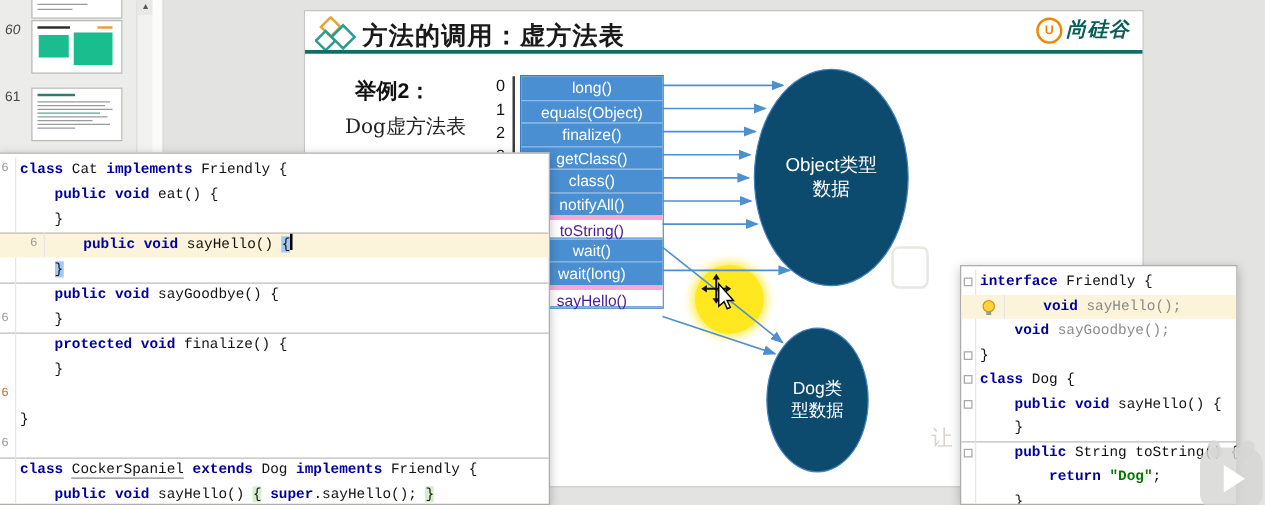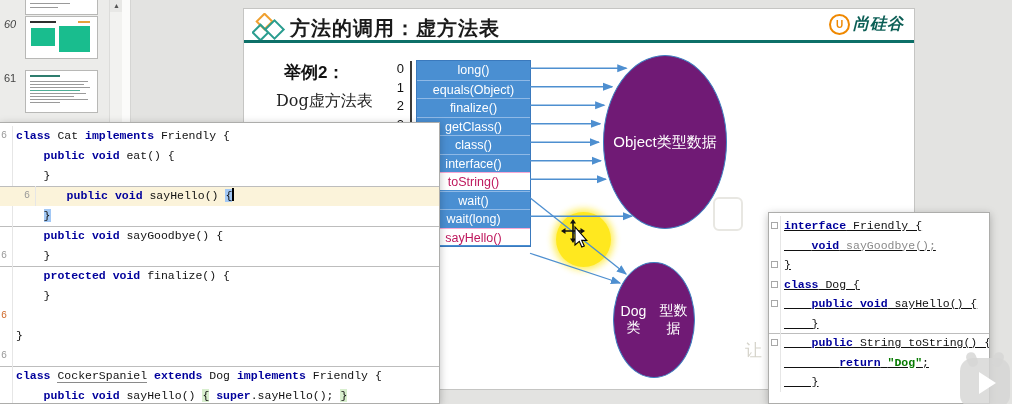--- a/index.html
+++ b/index.html
@@ -27,44 +27,44 @@
   .example{position:absolute;left:40px;top:52px;font-size:17px;font-weight:bold;color:#111;}
   .subtitle{position:absolute;left:32px;top:82px;font-size:16px;color:#222;font-family:"DejaVu Serif",serif;}
 
   
   .vt-nums{position:absolute;left:132px;top:51px;width:28px;}
   .vt-num{height:18.5px;line-height:18.5px;text-align:right;font-size:13px;color:#111;}
   .vt-bar{position:absolute;left:166px;top:52px;width:2px;height:202px;background:#3c3c3c;}
   .vt-cells{position:absolute;left:172px;top:51px;width:113px;border:1px solid #3a79bd;}
   .vt-cell{height:18.5px;line-height:18.5px;text-align:center;font-size:12.5px;background:#4a8fd2;color:#fff;border-top:1px solid #8fb9e6;box-sizing:border-box;}
   .vt-cell:first-child{border-top:none;}
-  .vt-cell.own{background:#fff;color:#be185d;border-top:1px solid #f9a8d4;border-bottom:1px solid #4a8fd2;}
-
-  
-  .ellipse{position:absolute;border-radius:50%;background:#701a75;border:1px solid #3e7fc0;color:#fff;
-           display:flex;align-items:center;justify-content:center;text-align:center;}
+  .vt-cell.own{background:#fff;color:#4c1d95;border-top:4px solid #f9a8d4;border-bottom:1px solid #4a8fd2;}
+
+  
+  .ellipse{position:absolute;border-radius:50%;background:#0c4a6e;border:1px solid #3e7fc0;color:#fff;
+           display:flex;flex-direction:column;align-items:center;justify-content:center;text-align:center;}
   .ellipse-object{left:359px;top:46px;width:122px;height:172px;font-size:15px;}
   .ellipse-dog{left:369px;top:253px;width:80px;height:114px;font-size:14px;}
 
   .watermark{position:absolute;left:501px;top:330px;font-size:17px;color:#d6d4cb;}
   .watermark-shape{position:absolute;left:469px;top:188px;width:26px;height:30px;border:2px solid #e8e7e2;border-radius:6px;}
 
   
   #arrow-svg{position:absolute;left:0;top:0;width:1012px;height:404px;z-index:4;pointer-events:none;}
   .spotlight{position:absolute;left:556px;top:212px;width:55px;height:55px;border-radius:50%;background:#ffe714;
              box-shadow:0 0 7px 3px rgba(255,231,20,.75);opacity:.95;z-index:3;}
   #cursor-svg{position:absolute;left:560px;top:216px;z-index:6;pointer-events:none;}
 
   
   .code-panel{position:absolute;background:#fff;border:1px solid #adadab;box-shadow:0 2px 8px rgba(0,0,0,.25);
               overflow:hidden;z-index:10;box-sizing:border-box;padding-top:3px;}
   .lc{left:0;top:122px;width:440px;height:282px;border-left:none;}
   .rc{left:768px;top:212px;width:222px;height:192px;}
   .cl{position:relative;height:20px;line-height:20px;white-space:pre;font-family:"Liberation Mono",monospace;font-size:11.5px;color:#111;}
-  .rc .cl{height:19.5px;line-height:19.5px;text-decoration:underline;}
+  .rc .cl{height:19.5px;line-height:19.5px;}
   .cl.hl{background-color:#fbf3da;padding-left:23px;}
   .cl.sep-top{background-image:linear-gradient(#bdbdbd,#bdbdbd);background-size:100% 1px;background-repeat:no-repeat;background-position:0 0;}
   .gut{display:inline-block;width:13px;height:100%;box-sizing:border-box;font-size:10px;color:#9a9a9a;
        border-right:1px solid #e6e6e6;padding-left:1px;vertical-align:top;}
   .rc .gut{width:12px;}
   .gut.orange{color:#d06b2c;}
   .ct{padding-left:3px;}
   .k{color:#00009c;font-weight:bold;}
   .gr{color:#8a8a8a;}
   .str{color:#067a00;font-weight:bold;}
@@ -153,21 +153,21 @@
       <div class="vt-num">9</div>
       <div class="vt-num">10</div>
     </div>
   <div class="vt-bar"></div>
   <div class="vt-cells" id="vt-cells">
       <div class="vt-cell">long()</div>
       <div class="vt-cell">equals(Object)</div>
       <div class="vt-cell">finalize()</div>
       <div class="vt-cell">getClass()</div>
       <div class="vt-cell">class()</div>
-      <div class="vt-cell">interface()</div>
+      <div class="vt-cell">notifyAll()</div>
       <div class="vt-cell own">toString()</div>
       <div class="vt-cell">wait()</div>
       <div class="vt-cell">wait(long)</div>
       <div class="vt-cell own">sayHello()</div>
     </div>
 
   <div class="ellipse ellipse-object">
     <span>Object类型</span>
     <span>数据</span>
   </div>
@@ -218,20 +218,21 @@
     <div class="cl sep-top"><span class="gut"></span><span class="ct"><span>    </span><span class="k">protected</span><span> </span><span class="k">void</span><span> finalize() {</span></span></div>
     <div class="cl"><span class="gut"></span><span class="ct"><span>    }</span></span></div>
     <div class="cl"><span class="gut orange">6</span><span class="ct"></span></div>
     <div class="cl"><span class="gut"></span><span class="ct"><span>}</span></span></div>
     <div class="cl"><span class="gut">6</span><span class="ct"></span></div>
     <div class="cl sep-top"><span class="gut"></span><span class="ct"><span class="k">class</span><span> </span><span class="und">CockerSpaniel</span><span> </span><span class="k">extends</span><span> Dog </span><span class="k">implements</span><span> Friendly {</span></span></div>
     <div class="cl"><span class="gut"></span><span class="ct"><span>    </span><span class="k">public</span><span> </span><span class="k">void</span><span> sayHello() </span><span class="brc">{</span><span> </span><span class="k">super</span><span>.sayHello(); </span><span class="brc">}</span></span></div>
   </div>
 <div class="code-panel rc" id="right-code">
     <div class="cl"><span class="gut"></span><span class="fold"></span><span class="ct"><span class="k">interface</span><span> Friendly {</span></span></div>
+    <div class="cl hl"><span class="gut"></span><span class="bulb"></span><span class="ct"><span>    </span><span class="k">void</span><span class="gr"> sayHello();</span></span></div>
     <div class="cl"><span class="gut"></span><span class="ct"><span>    </span><span class="k">void</span><span class="gr"> sayGoodbye();</span></span></div>
     <div class="cl"><span class="gut"></span><span class="fold"></span><span class="ct"><span>}</span></span></div>
     <div class="cl"><span class="gut"></span><span class="fold"></span><span class="ct"><span class="k">class</span><span> Dog {</span></span></div>
     <div class="cl"><span class="gut"></span><span class="fold"></span><span class="ct"><span>    </span><span class="k">public</span><span> </span><span class="k">void</span><span> sayHello() {</span></span></div>
     <div class="cl"><span class="gut"></span><span class="ct"><span>    }</span></span></div>
     <div class="cl sep-top"><span class="gut"></span><span class="fold"></span><span class="ct"><span>    </span><span class="k">public</span><span> String toString() {</span></span></div>
     <div class="cl"><span class="gut"></span><span class="ct"><span>        </span><span class="k">return</span><span> </span><span class="str">"Dog"</span><span>;</span></span></div>
     <div class="cl"><span class="gut"></span><span class="ct"><span>    }</span></span></div>
   </div>
 

